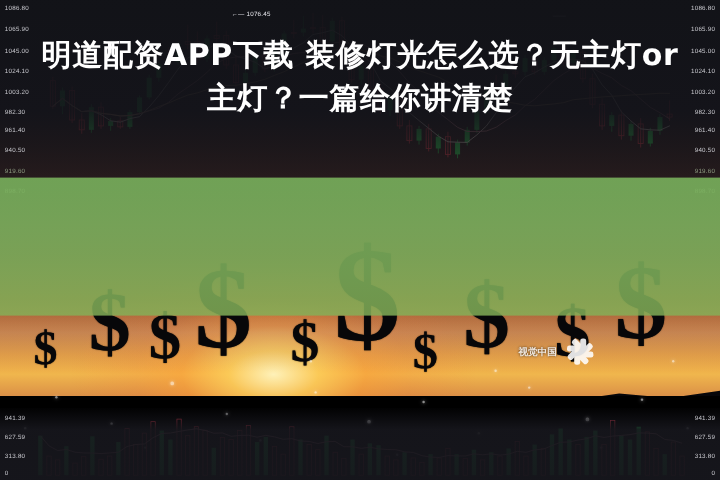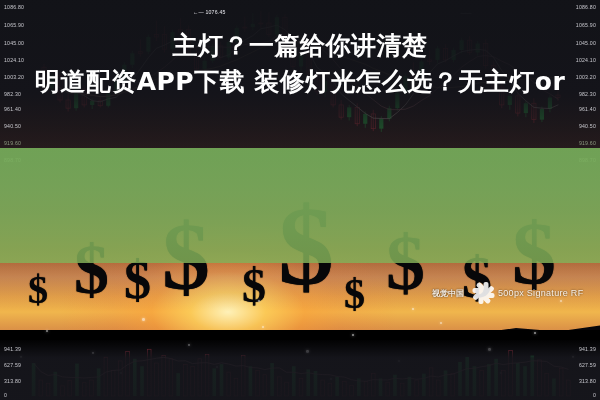--- a/index.html
+++ b/index.html
@@ -560,35 +560,34 @@
 
       <div class="axis-label right" style="top:6px;">941.39</div>
       <div class="axis-label right" style="top:22px;">627.59</div>
       <div class="axis-label right" style="top:38px;">313.80</div>
       <div class="axis-label right" style="top:52px;">0</div>
     </div>
   </div>
 
   <div class="title-band"></div>
   <div class="title-text">
+    <div class="title-line">明道配资APP下载 装修灯光怎么选？无主灯or</div>
     <div class="title-line">主灯？一篇给你讲清楚</div>
-    <div class="title-line">明道配资APP下载 装修灯光怎么选？无主灯or</div>
   </div>
 
   <div class="watermark">
     <span class="wm-cn">视觉中国</span>
     <span class="wm-burst">
       <b></b>
       <i style="transform: rotate(0deg)   translate(-50%,0);"></i>
       <i style="transform: rotate(45deg)  translate(-50%,0);"></i>
       <i style="transform: rotate(90deg)  translate(-50%,0);"></i>
       <i style="transform: rotate(135deg) translate(-50%,0);"></i>
       <i style="transform: rotate(180deg) translate(-50%,0);"></i>
       <i style="transform: rotate(225deg) translate(-50%,0);"></i>
       <i style="transform: rotate(270deg) translate(-50%,0);"></i>
       <i style="transform: rotate(315deg) translate(-50%,0);"></i>
     </span>
     <span class="wm-txt">
-      <span class="wm-sig">500px Signature RF</span>
     </span>
   </div>
 
 </div>
 
 </body></html>

